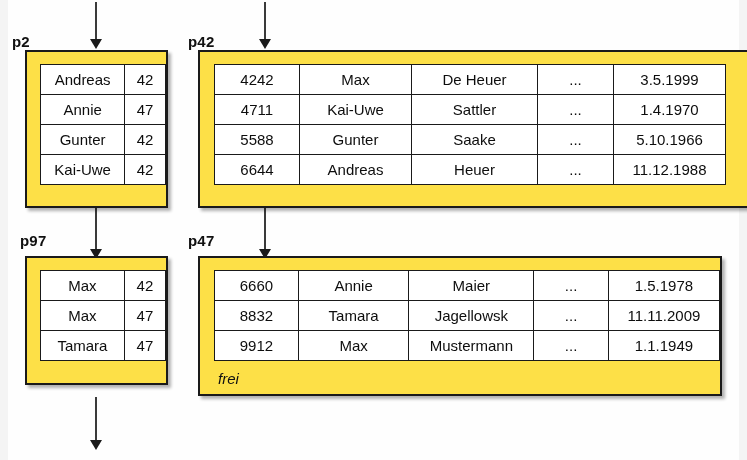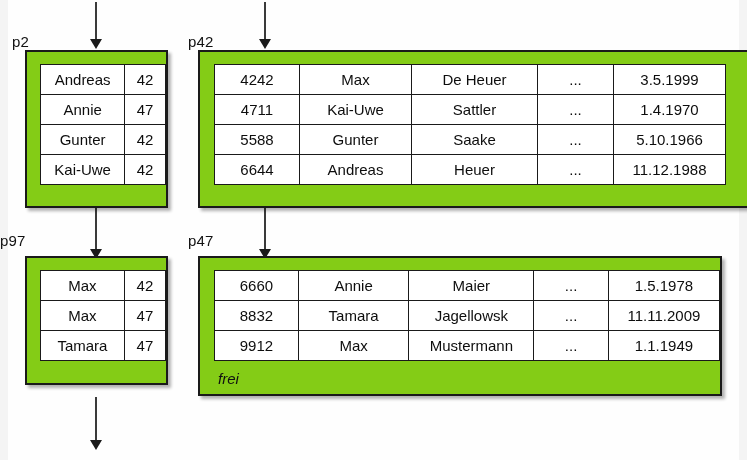--- a/index.html
+++ b/index.html
@@ -22,29 +22,29 @@
     height: 460px;
     width: 8px;
     background: #f4f4f4;
   }
   .gutter.left  { left: 0; }
   .gutter.right { right: 0; }
 
   
   .page-box {
     position: absolute;
-    background: #84cc16;
+    background: #fde047;
     border: 2px solid #1a1a1a;
     box-shadow: 3px 3px 3px rgba(0,0,0,0.30);
     box-sizing: border-box;
   }
   .page-label {
     position: absolute;
     font-size: 15px;
-    font-weight: 400;
+    font-weight: 700;
     color: #111111;
     letter-spacing: 0.2px;
     white-space: nowrap;
   }
 
   
   table.rec-table {
     position: absolute;
     border-collapse: collapse;
     table-layout: fixed;
@@ -184,21 +184,21 @@
           <td>6644</td>
           <td>Andreas</td>
           <td>Heuer</td>
           <td>...</td>
           <td>11.12.1988</td>
         </tr>
       </tbody>
     </table>
   </div>
 
-  <div class="page-label" style="left:0; top:232px;">p97</div>
+  <div class="page-label" style="left:20px; top:232px;">p97</div>
 
   <div class="page-box" style="left:25px; top:256px; width:143px; height:129px;">
     <table class="rec-table dir-table">
       <colgroup>
           <col class="c-name">
           <col class="c-val">
         </colgroup>
       <tbody>
         <tr>
           <td>Max</td>

